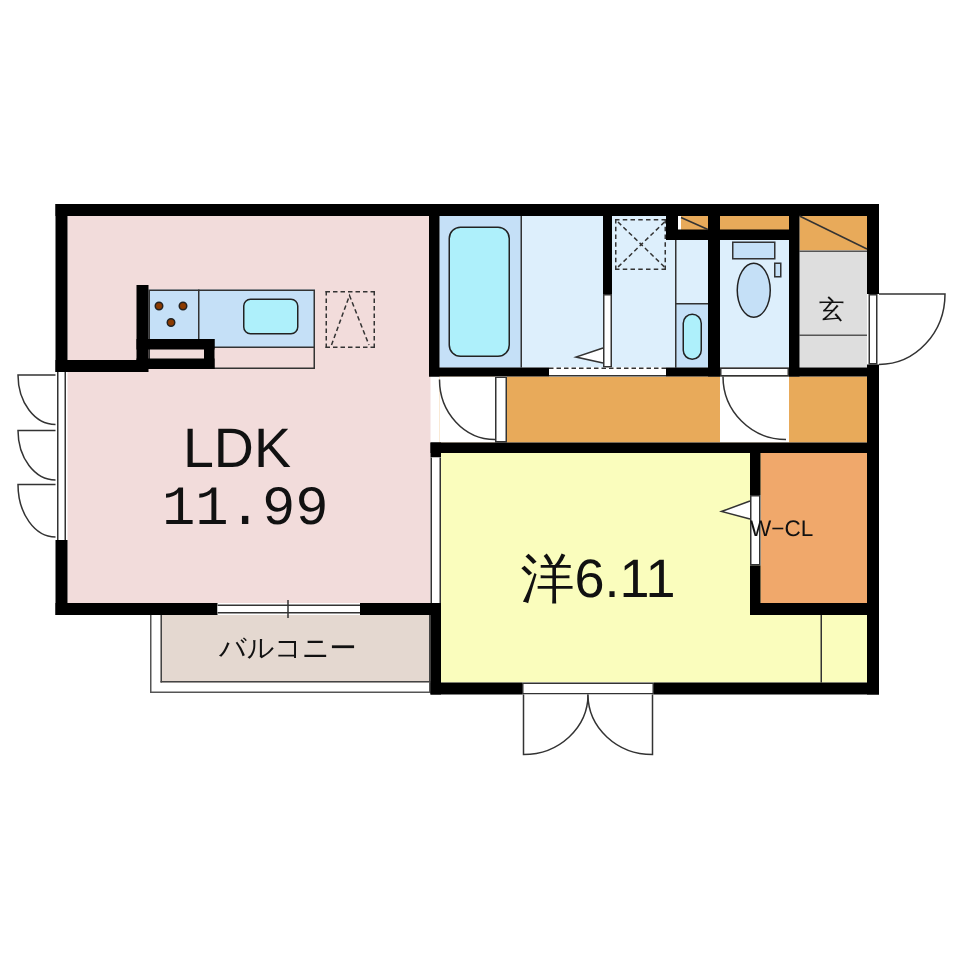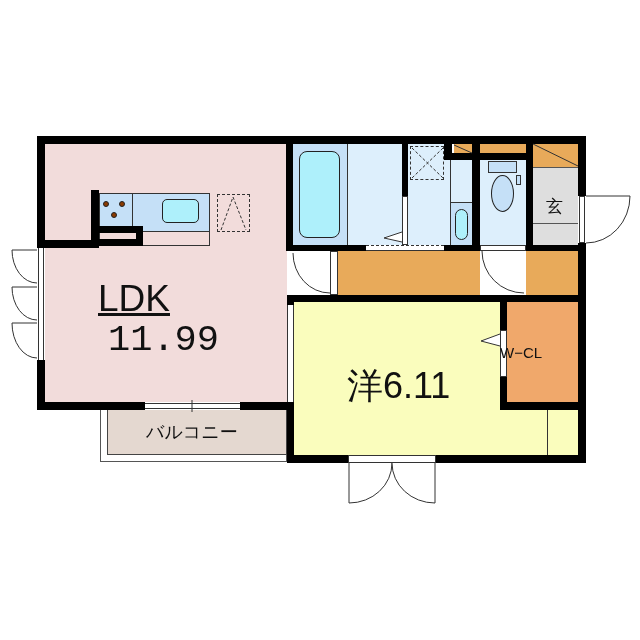--- a/index.html
+++ b/index.html
@@ -138,18 +138,18 @@
 
   <path d="M221 230 L233 197 L246 230" fill="none" stroke="#333" stroke-width="1" stroke-dasharray="3,2"></path>
 
   <line x1="454" y1="145" x2="472" y2="153" stroke="#333" stroke-width="1"></line>
   <line x1="533" y1="144" x2="578" y2="166" stroke="#333" stroke-width="1"></line>
 
   <line x1="192" y1="400" x2="192" y2="412" stroke="#333" stroke-width="1"></line>
 
 </svg>
 
-<div class="lbl" style="left:98px;top:280px;font-size:37px;text-decoration:underline;">LDK</div>
+<div class="lbl" style="left:122px;top:280px;font-size:37px;">LDK</div>
 <div class="lbl" style="left:108px;top:322px;font-size:37px;font-family:Liberation Mono, monospace;">11.99</div>
 <div class="lbl" style="left:347px;top:368px;font-size:36px;">洋6.11</div>
 <div class="lbl" style="left:500px;top:345px;font-size:15px;text-align:center;">W−CL</div>
 <div class="lbl" style="left:546px;top:198px;font-size:17px;">玄</div>
 <div class="lbl" style="left:146px;top:423px;font-size:18px;">バルコニー</div>
 
 </body></html>

